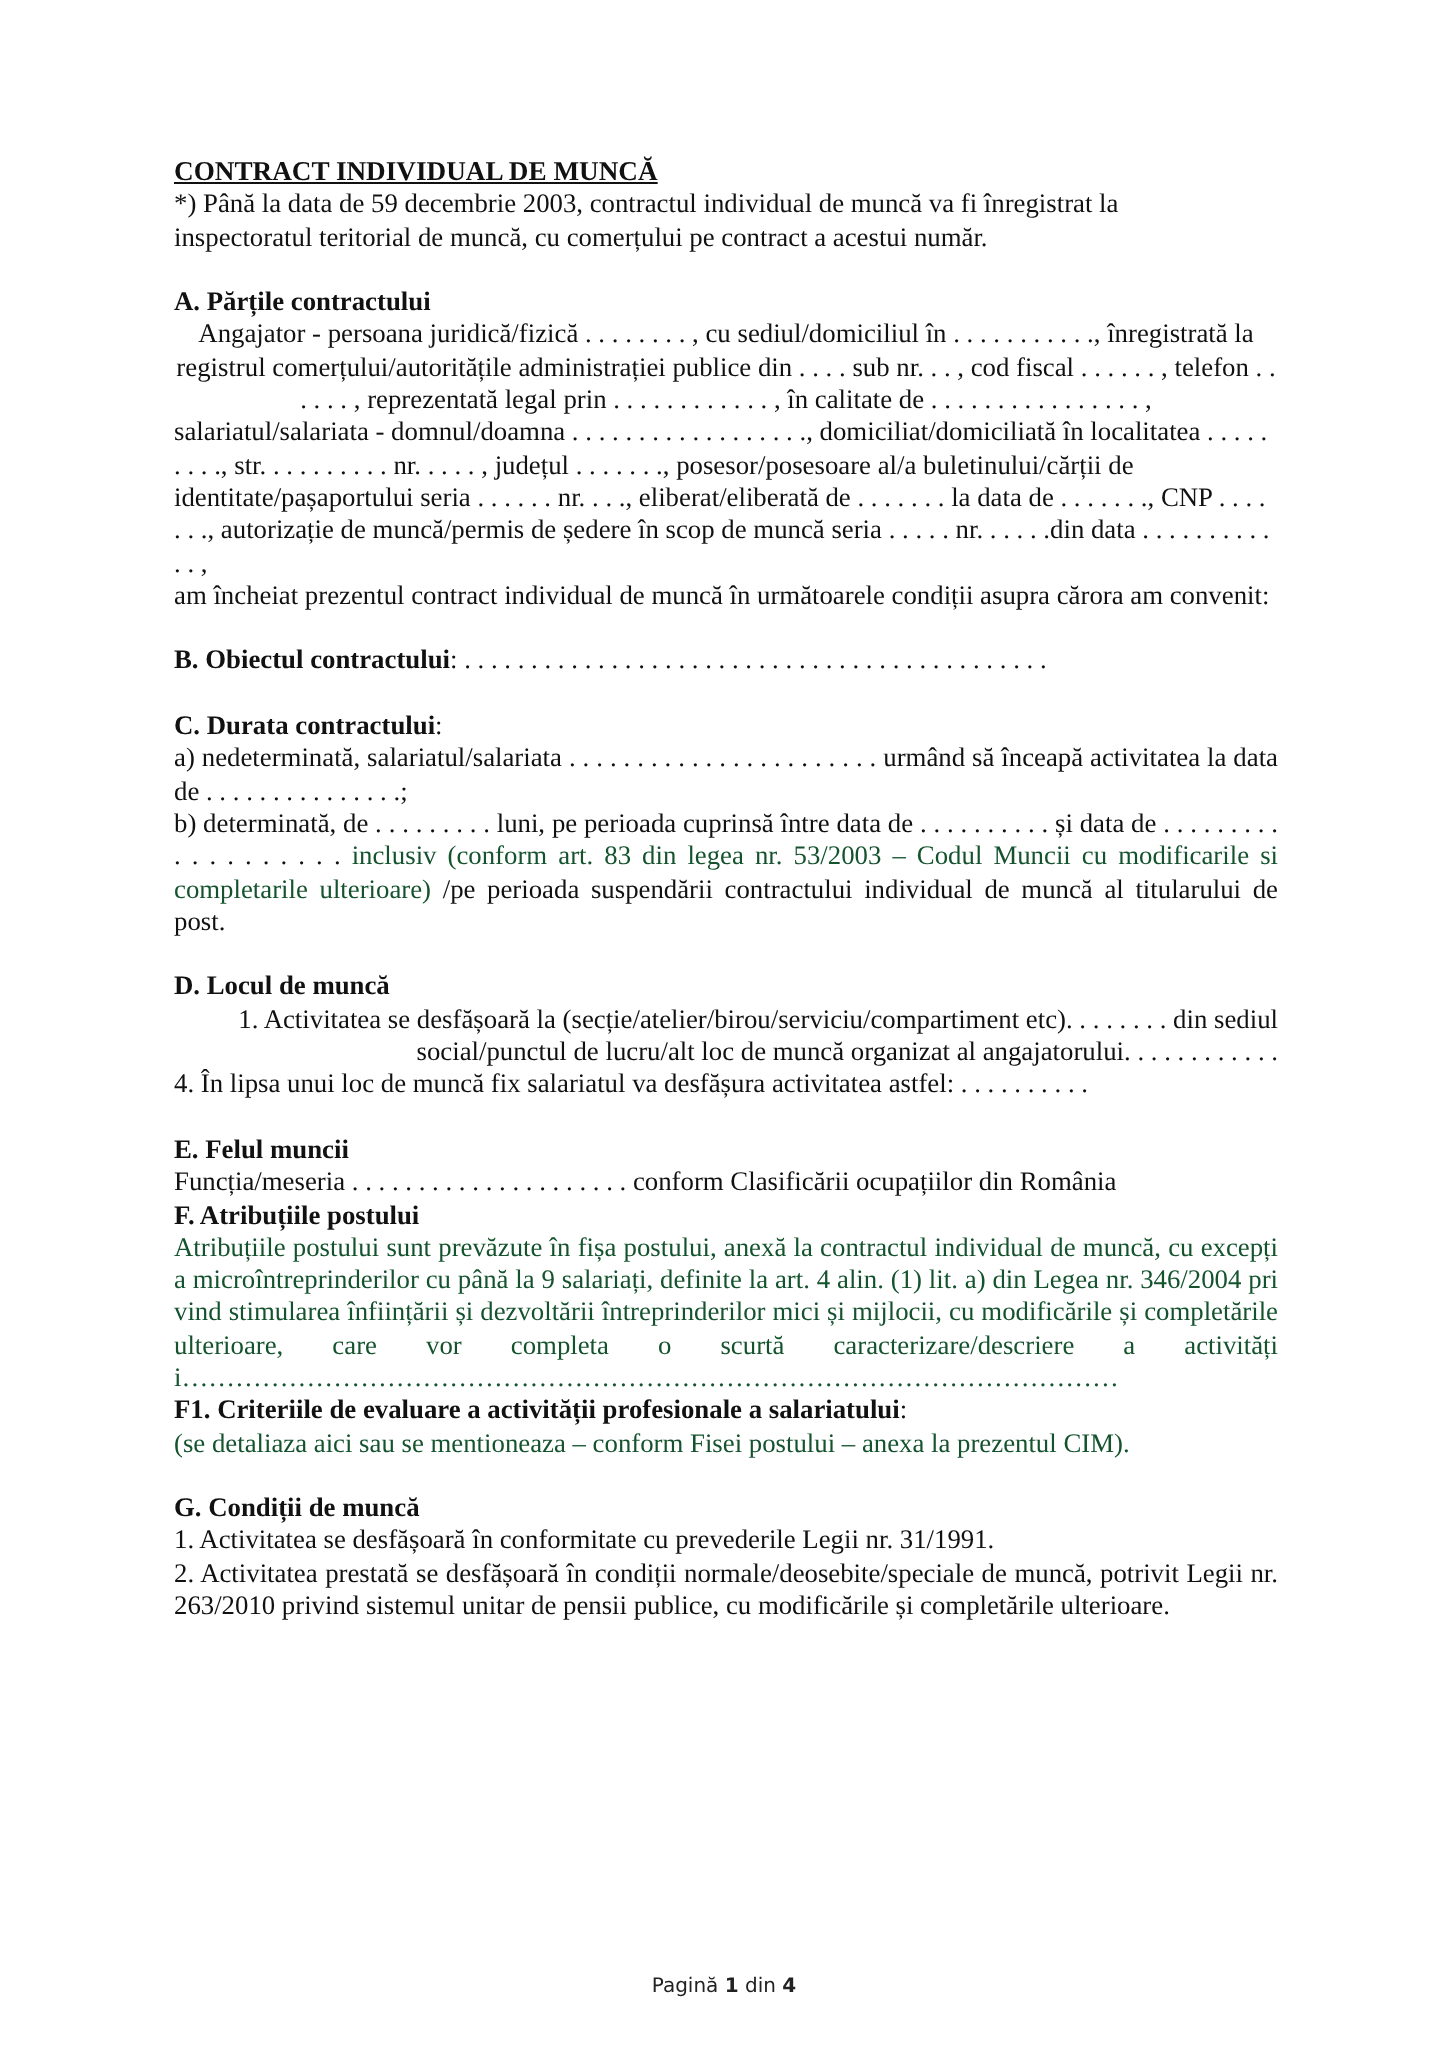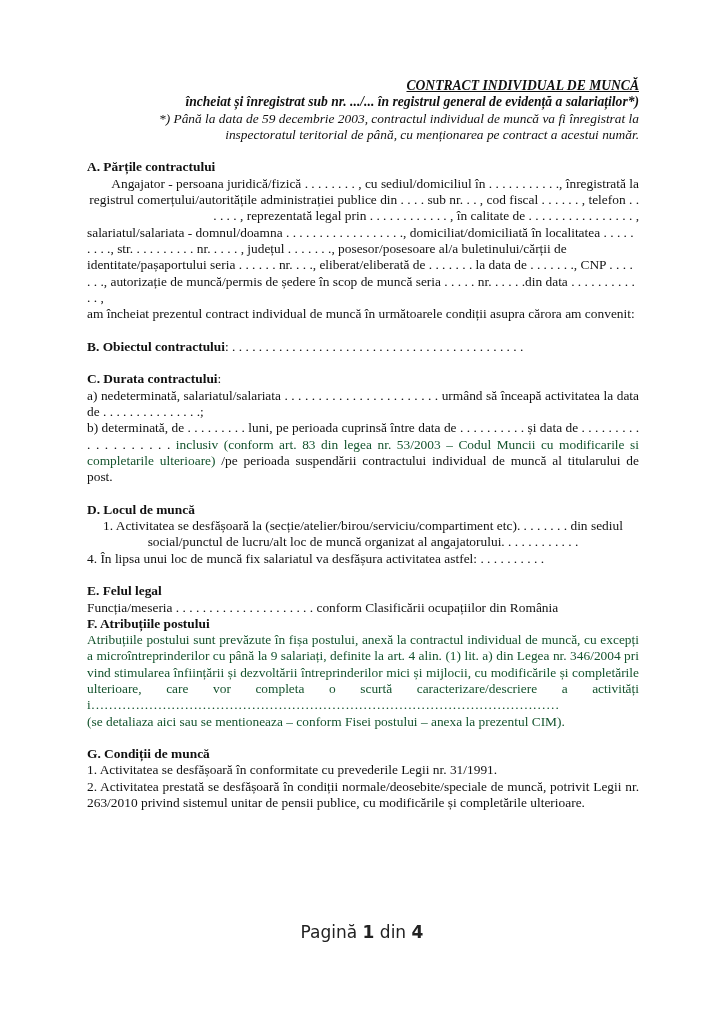--- a/index.html
+++ b/index.html
@@ -1,71 +1,73 @@
 <!DOCTYPE html>
 <html><head>
 <meta charset="utf-8">
 <style>
   html, body { margin: 0; padding: 0; background: #ffffff; }
   body { width: 724px; height: 1023px; position: relative; overflow: hidden; }
   .page {
     position: absolute; left: 87px; top: 78px; width: 552px;
     font-family: "Liberation Serif", serif; font-size: 13.4px; line-height: 16.3px; color: #111;
   }
-  .center { text-align: right; font-style: italic; }
+  .center { text-align: left; }
   .title { font-weight: bold; text-decoration: underline; font-size: 13.6px; }
   .subtitle { font-weight: bold; font-size: 13.6px; }
   .note { }
   .h { font-weight: bold; }
   .p { text-align: justify; }
   .red { color: #14532d; }
   .gap { height: 16.3px; }
   .footer {
-    position: absolute; left: 0; width: 724px; top: 922px; text-align: center;
-    font-family: "DejaVu Sans", sans-serif; font-size: 17px; color: #222;
+    position: absolute; left: 0; width: 724px; top: 988px; text-align: center;
+    font-family: "DejaVu Sans", sans-serif; font-size: 10px; color: #222;
   }
   .footer b { font-weight: bold; }
 </style>
 </head>
 <body>
 
 <div class="page">
   <div class="center title">CONTRACT INDIVIDUAL DE MUNCĂ</div>
-  <div class="center subtitle">încheiat și înregistrat sub nr. .../... în registrul general de evidență a salariaților*)</div>
   <div class="center note">*) Până la data de 59 decembrie 2003, contractul individual de muncă va fi înregistrat la</div>
-  <div class="center note">inspectoratul teritorial de până, cu menționarea pe contract a acestui număr.</div>
+  <div class="center note">inspectoratul teritorial de muncă, cu comerțului pe contract a acestui număr.</div>
   <div class="gap"></div>
 
   <div class="h">A. Părțile contractului</div>
-  <div class="p" style="text-align:right">Angajator - persoana juridică/fizică . . . . . . . . , cu sediul/domiciliul în . . . . . . . . . . ., înregistrată la registrul comerțului/autoritățile administrației publice din . . . . sub nr. . . , cod fiscal . . . . . . , telefon . . . . . . , reprezentată legal prin . . . . . . . . . . . . , în calitate de . . . . . . . . . . . . . . . . ,</div>
+  <div class="p" style="text-align:center">Angajator - persoana juridică/fizică . . . . . . . . , cu sediul/domiciliul în . . . . . . . . . . ., înregistrată la registrul comerțului/autoritățile administrației publice din . . . . sub nr. . . , cod fiscal . . . . . . , telefon . . . . . . , reprezentată legal prin . . . . . . . . . . . . , în calitate de . . . . . . . . . . . . . . . . ,</div>
   <div class="p" style="text-align:left">salariatul/salariata - domnul/doamna . . . . . . . . . . . . . . . . . ., domiciliat/domiciliată în localitatea . . . . . . . . ., str. . . . . . . . . . nr. . . . . , județul . . . . . . ., posesor/posesoare al/a buletinului/cărții de identitate/pașaportului seria . . . . . . nr. . . ., eliberat/eliberată de . . . . . . . la data de . . . . . . ., CNP . . . . . . ., autorizație de muncă/permis de ședere în scop de muncă seria . . . . . nr. . . . . .din data . . . . . . . . . . . . ,</div>
   <div class="p">am încheiat prezentul contract individual de muncă în următoarele condiții asupra cărora am convenit:</div>
   <div class="gap"></div>
 
   <div>
     <span class="h">B. Obiectul contractului</span><span>: . . . . . . . . . . . . . . . . . . . . . . . . . . . . . . . . . . . . . . . . . . . .</span>
   </div>
   <div class="gap"></div>
 
   <div>
     <span class="h">C. Durata contractului</span><span>:</span>
   </div>
   <div class="p">a) nedeterminată, salariatul/salariata . . . . . . . . . . . . . . . . . . . . . . . urmând să înceapă activitatea la data de . . . . . . . . . . . . . . .;</div>
   <div class="p"><span>b) determinată, de . . . . . . . . . luni, pe perioada cuprinsă între data de . . . . . . . . . . și data de . . . . . . . . . . . . . . . . . . . </span><span class="red">inclusiv (conform art. 83 din legea nr. 53/2003 – Codul Muncii cu modificarile si completarile ulterioare)</span><span> /pe perioada suspendării contractului individual de muncă al titularului de post.</span></div>
   <div class="gap"></div>
 
   <div class="h">D. Locul de muncă</div>
-  <div class="p" style="text-align:center">1. Activitatea se desfășoară la (secție/atelier/birou/serviciu/compartiment etc). . . . . . . . din sediul social/punctul de lucru/alt loc de muncă organizat al angajatorului. . . . . . . . . . . .</div>
+  <div class="p" style="text-align:right">1. Activitatea se desfășoară la (secție/atelier/birou/serviciu/compartiment etc). . . . . . . . din sediul social/punctul de lucru/alt loc de muncă organizat al angajatorului. . . . . . . . . . . .</div>
   <div>4. În lipsa unui loc de muncă fix salariatul va desfășura activitatea astfel: . . . . . . . . . .</div>
   <div class="gap"></div>
 
-  <div class="h">E. Felul legal</div>
+  <div class="h">E. Felul muncii</div>
   <div>Funcția/meseria . . . . . . . . . . . . . . . . . . . . . conform Clasificării ocupațiilor din România</div>
   <div class="h">F. Atribuțiile postului</div>
   <div class="p red" style="word-break:break-all">Atribuțiile postului sunt prevăzute în fișa postului, anexă la contractul individual de muncă, cu excepția microîntreprinderilor cu până la 9 salariați, definite la art. 4 alin. (1) lit. a) din Legea nr. 346/2004 privind stimularea înființării și dezvoltării întreprinderilor mici și mijlocii, cu modificările și completările ulterioare, care vor completa o scurtă caracterizare/descriere a activității……………………………………………………………………………………………</div>
+  <div>
+    <span class="h">F1. Criteriile de evaluare a activității profesionale a salariatului</span><span>:</span>
+  </div>
   <div class="red">(se detaliaza aici sau se mentioneaza – conform Fisei postului – anexa la prezentul CIM).</div>
   <div class="gap"></div>
 
   <div class="h">G. Condiții de muncă</div>
   <div>1. Activitatea se desfășoară în conformitate cu prevederile Legii nr. 31/1991.</div>
   <div class="p">2. Activitatea prestată se desfășoară în condiții normale/deosebite/speciale de muncă, potrivit Legii nr. 263/2010 privind sistemul unitar de pensii publice, cu modificările și completările ulterioare.</div>
 </div>
 
 <div class="footer"><span>Pagină </span><b>1</b><span> din </span><b>4</b></div>
 

